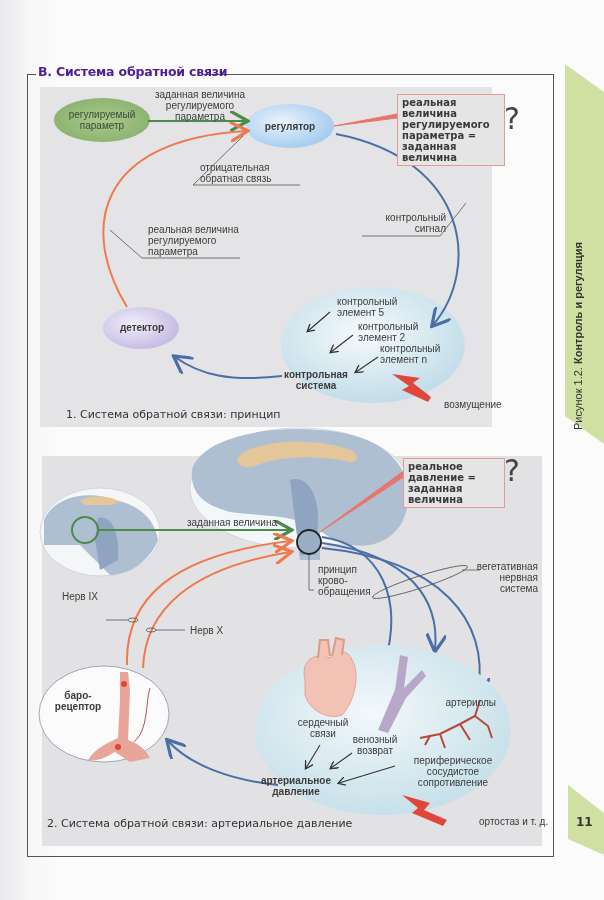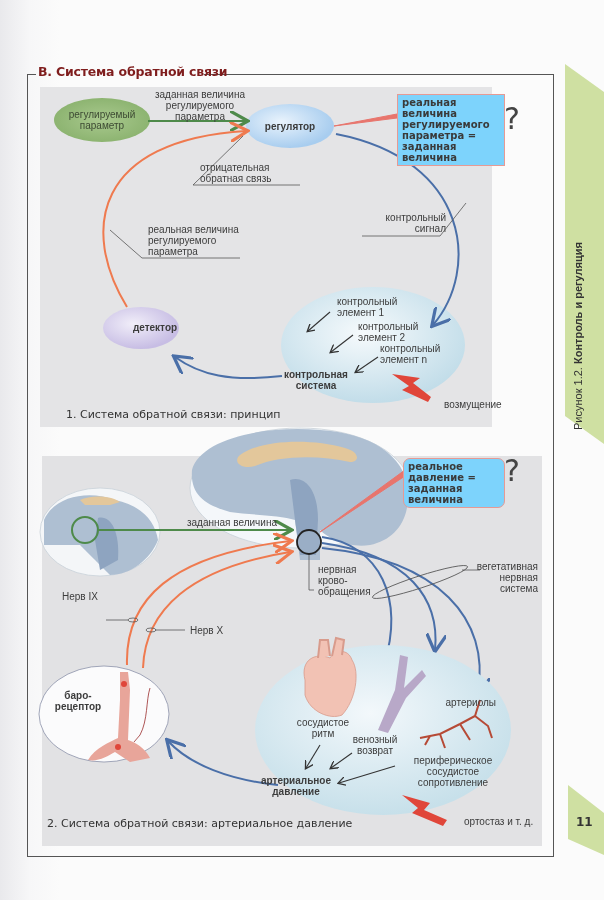--- a/index.html
+++ b/index.html
@@ -9,21 +9,21 @@
       font-family: "DejaVu Sans", sans-serif;
       color:#3a3a3a;
     }
     .frame {
       position:absolute; left:27px; top:74px; width:525px; height:782px;
       border-left:1.5px solid #555; border-right:1.5px solid #555; border-bottom:1.5px solid #555;
     }
     .frame-top-left { position:absolute; left:27px; top:74px; width:9px; height:0; border-top:1.5px solid #555; }
     .frame-top-right { position:absolute; left:204px; top:74px; width:349px; height:0; border-top:1.5px solid #555; }
     .section-title {
-      position:absolute; left:38px; top:64px; font-size:12.5px; font-weight:bold; color:#7f1d1d;
+      position:absolute; left:38px; top:64px; font-size:12.5px; font-weight:bold; color:#4c1d95;
       font-family:"DejaVu Sans", sans-serif; letter-spacing:-0.2px;
     }
     .panel {
       position:absolute; background:#e4e4e6;
     }
     .panel1 { left:40px; top:87px; width:452px; height:340px; }
     .panel2 { left:42px; top:456px; width:500px; height:390px; background:#e2e2e4;}
     .side-tab {
       position:absolute; left:565px; top:64px; width:39px; height:380px;
       background:#cfe0a2;
@@ -42,21 +42,21 @@
       clip-path: polygon(0 0, 100% 28px, 100% 100%, 0 calc(100% - 16px));
     }
     .page-num { position:absolute; left:576px; top:815px; font-size:12px; font-weight:bold; color:#333; }
     svg.diag { position:absolute; left:0; top:0; }
     .lbl { position:absolute; font-size:10px; line-height:11px; color:#3c3c3c; font-family:Liberation Sans, sans-serif; }
     .c { text-align:center; }
     .r { text-align:right; }
     .b { font-weight:bold; }
     .caption { position:absolute; font-size:11px; color:#333; font-family:"DejaVu Sans", sans-serif; }
     .pinkbox {
-      position:absolute; background:#7dd3fc; border:1px solid #e69a94;
+      position:absolute; background:#e5e5e5; border:1px solid #e69a94;
       font-size:10px; font-weight:bold; line-height:11px; color:#3a3a3a; padding:2px 4px;
     }
     .qmark { position:absolute; font-size:30px; color:#444; font-family:"DejaVu Sans", sans-serif; line-height:30px; }
   </style>
 </head>
 <body>
 
 <div class="frame"></div>
 <div class="frame-top-left"></div>
 <div class="frame-top-right"></div>
@@ -188,35 +188,35 @@
 </svg>
 
 <div class="lbl c" style="left:60px;top:109px;width:84px;color:#3d4a33;">регулируемый параметр</div>
 <div class="lbl c" style="left:142px;top:89px;width:116px;">заданная величина регулируемого параметра</div>
 <div class="lbl c b" style="left:252px;top:121px;width:76px;">регулятор</div>
 <div class="pinkbox" style="left:397px;top:94px;width:98px;">реальная величина регулируемого параметра = заданная величина</div>
 <div class="qmark" style="left:504px;top:104px;">?</div>
 <div class="lbl" style="left:200px;top:162px;width:110px;">отрицательная обратная связь</div>
 <div class="lbl r" style="left:360px;top:212px;width:86px;">контрольный сигнал</div>
 <div class="lbl" style="left:148px;top:224px;width:110px;">реальная величина регулируемого параметра</div>
-<div class="lbl c b" style="left:104px;top:322px;width:76px;padding-left:13px;">детектор</div>
-<div class="lbl" style="left:337px;top:296px;width:74px;">контрольный элемент 1</div>
+<div class="lbl c b" style="left:104px;top:322px;width:76px;">детектор</div>
+<div class="lbl" style="left:337px;top:296px;width:74px;">контрольный элемент 5</div>
 <div class="lbl" style="left:358px;top:321px;width:74px;">контрольный элемент 2</div>
 <div class="lbl" style="left:380px;top:343px;width:74px;">контрольный элемент n</div>
 <div class="lbl c b" style="left:274px;top:369px;width:84px;">контрольная система</div>
 <div class="lbl" style="left:438px;top:399px;width:80px;margin-left:6px;">возмущение</div>
 <div class="caption" style="left:66px;top:408px;">1. Система обратной связи: принцип</div>
 
-<div class="pinkbox" style="left:403px;top:458px;width:92px;border-radius:7px;">реальное давление = заданная величина</div>
+<div class="pinkbox" style="left:403px;top:458px;width:92px;">реальное давление = заданная величина</div>
 <div class="qmark" style="left:504px;top:456px;">?</div>
 <div class="lbl" style="left:137px;top:517px;width:140px;text-align:right;">заданная величина</div>
-<div class="lbl" style="left:318px;top:564px;width:66px;">нервная крово-обращения</div>
+<div class="lbl" style="left:318px;top:564px;width:66px;">принцип крово-обращения</div>
 <div class="lbl r" style="left:462px;top:561px;width:76px;">вегетативная нервная система</div>
 <div class="lbl" style="left:62px;top:591px;width:46px;">Нерв IX</div>
 <div class="lbl" style="left:190px;top:625px;width:46px;">Нерв X</div>
 <div class="lbl c b" style="left:50px;top:690px;width:56px;">баро-рецептор</div>
 <div class="lbl" style="left:426px;top:697px;width:70px;text-align:right;">артериолы</div>
-<div class="lbl c" style="left:286px;top:717px;width:74px;">сосудистое ритм</div>
+<div class="lbl c" style="left:286px;top:717px;width:74px;">сердечный связи</div>
 <div class="lbl c" style="left:342px;top:734px;width:66px;">венозный возврат</div>
 <div class="lbl c" style="left:400px;top:755px;width:106px;">периферическое сосудистое сопротивление</div>
 <div class="lbl c b" style="left:252px;top:775px;width:88px;">артериальное давление</div>
-<div class="lbl" style="left:464px;top:816px;width:90px;">ортостаз и т. д.</div>
+<div class="lbl" style="left:479px;top:816px;width:90px;">ортостаз и т. д.</div>
 <div class="caption" style="left:47px;top:817px;">2. Система обратной связи: артериальное давление</div>
 
 </body></html>

